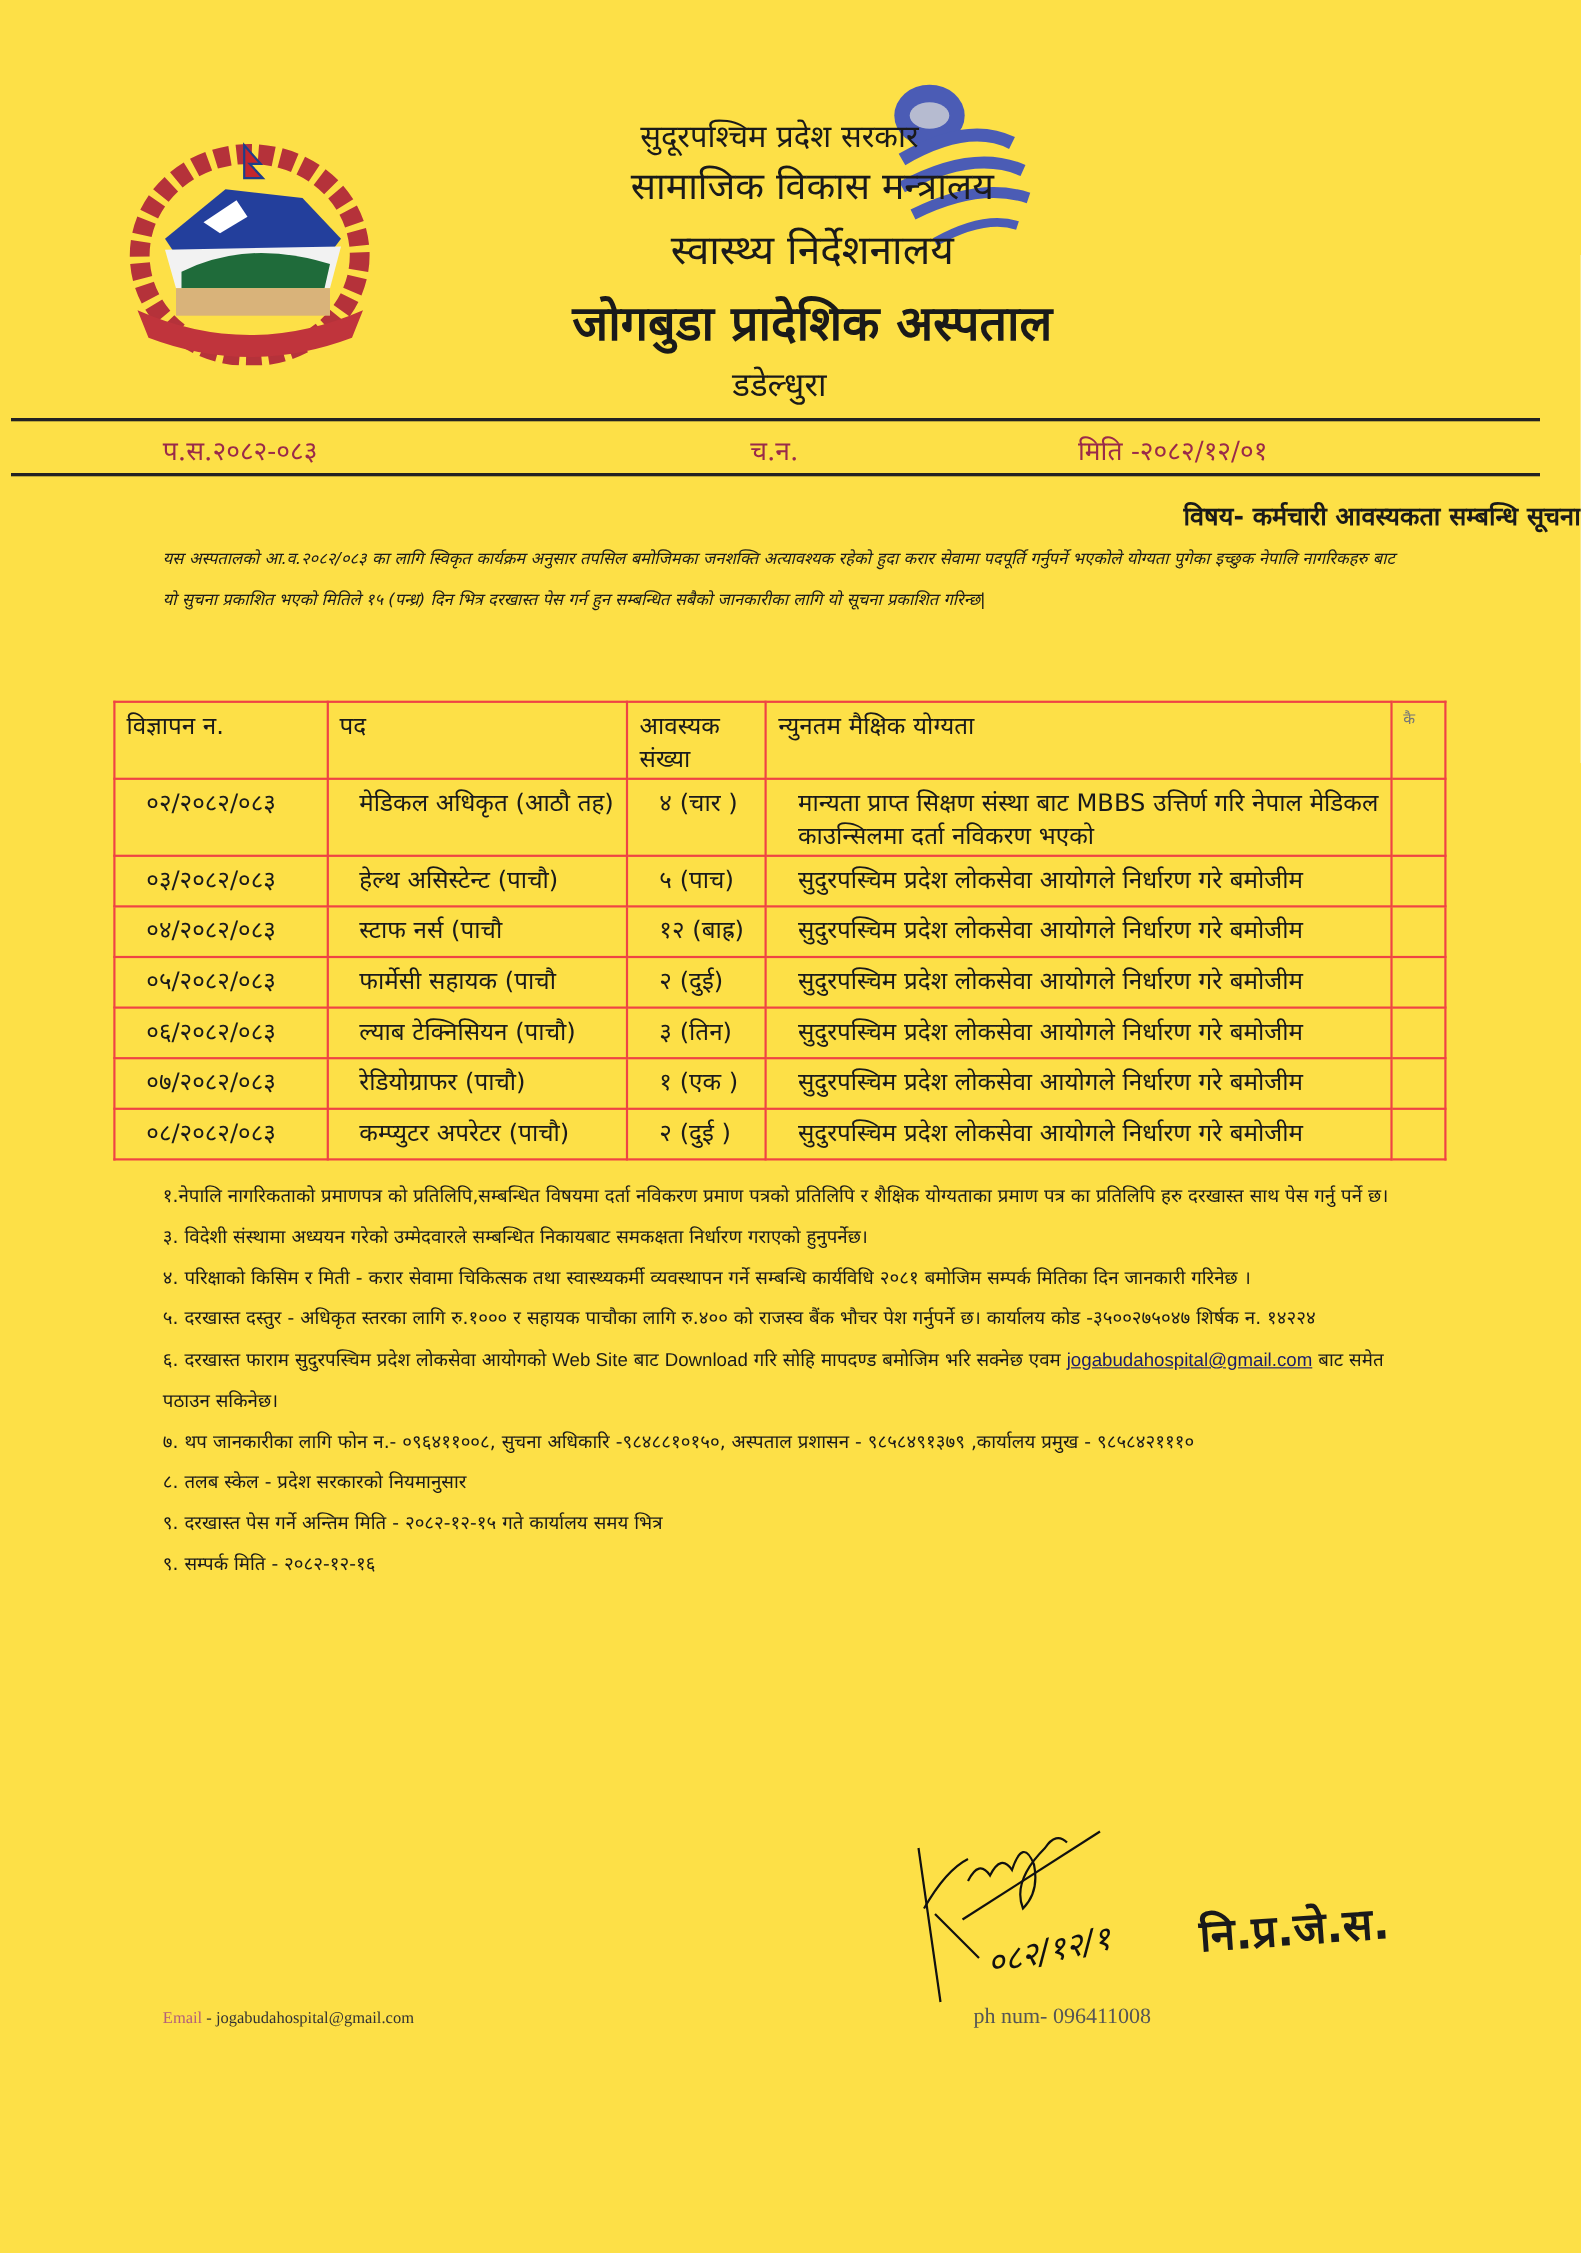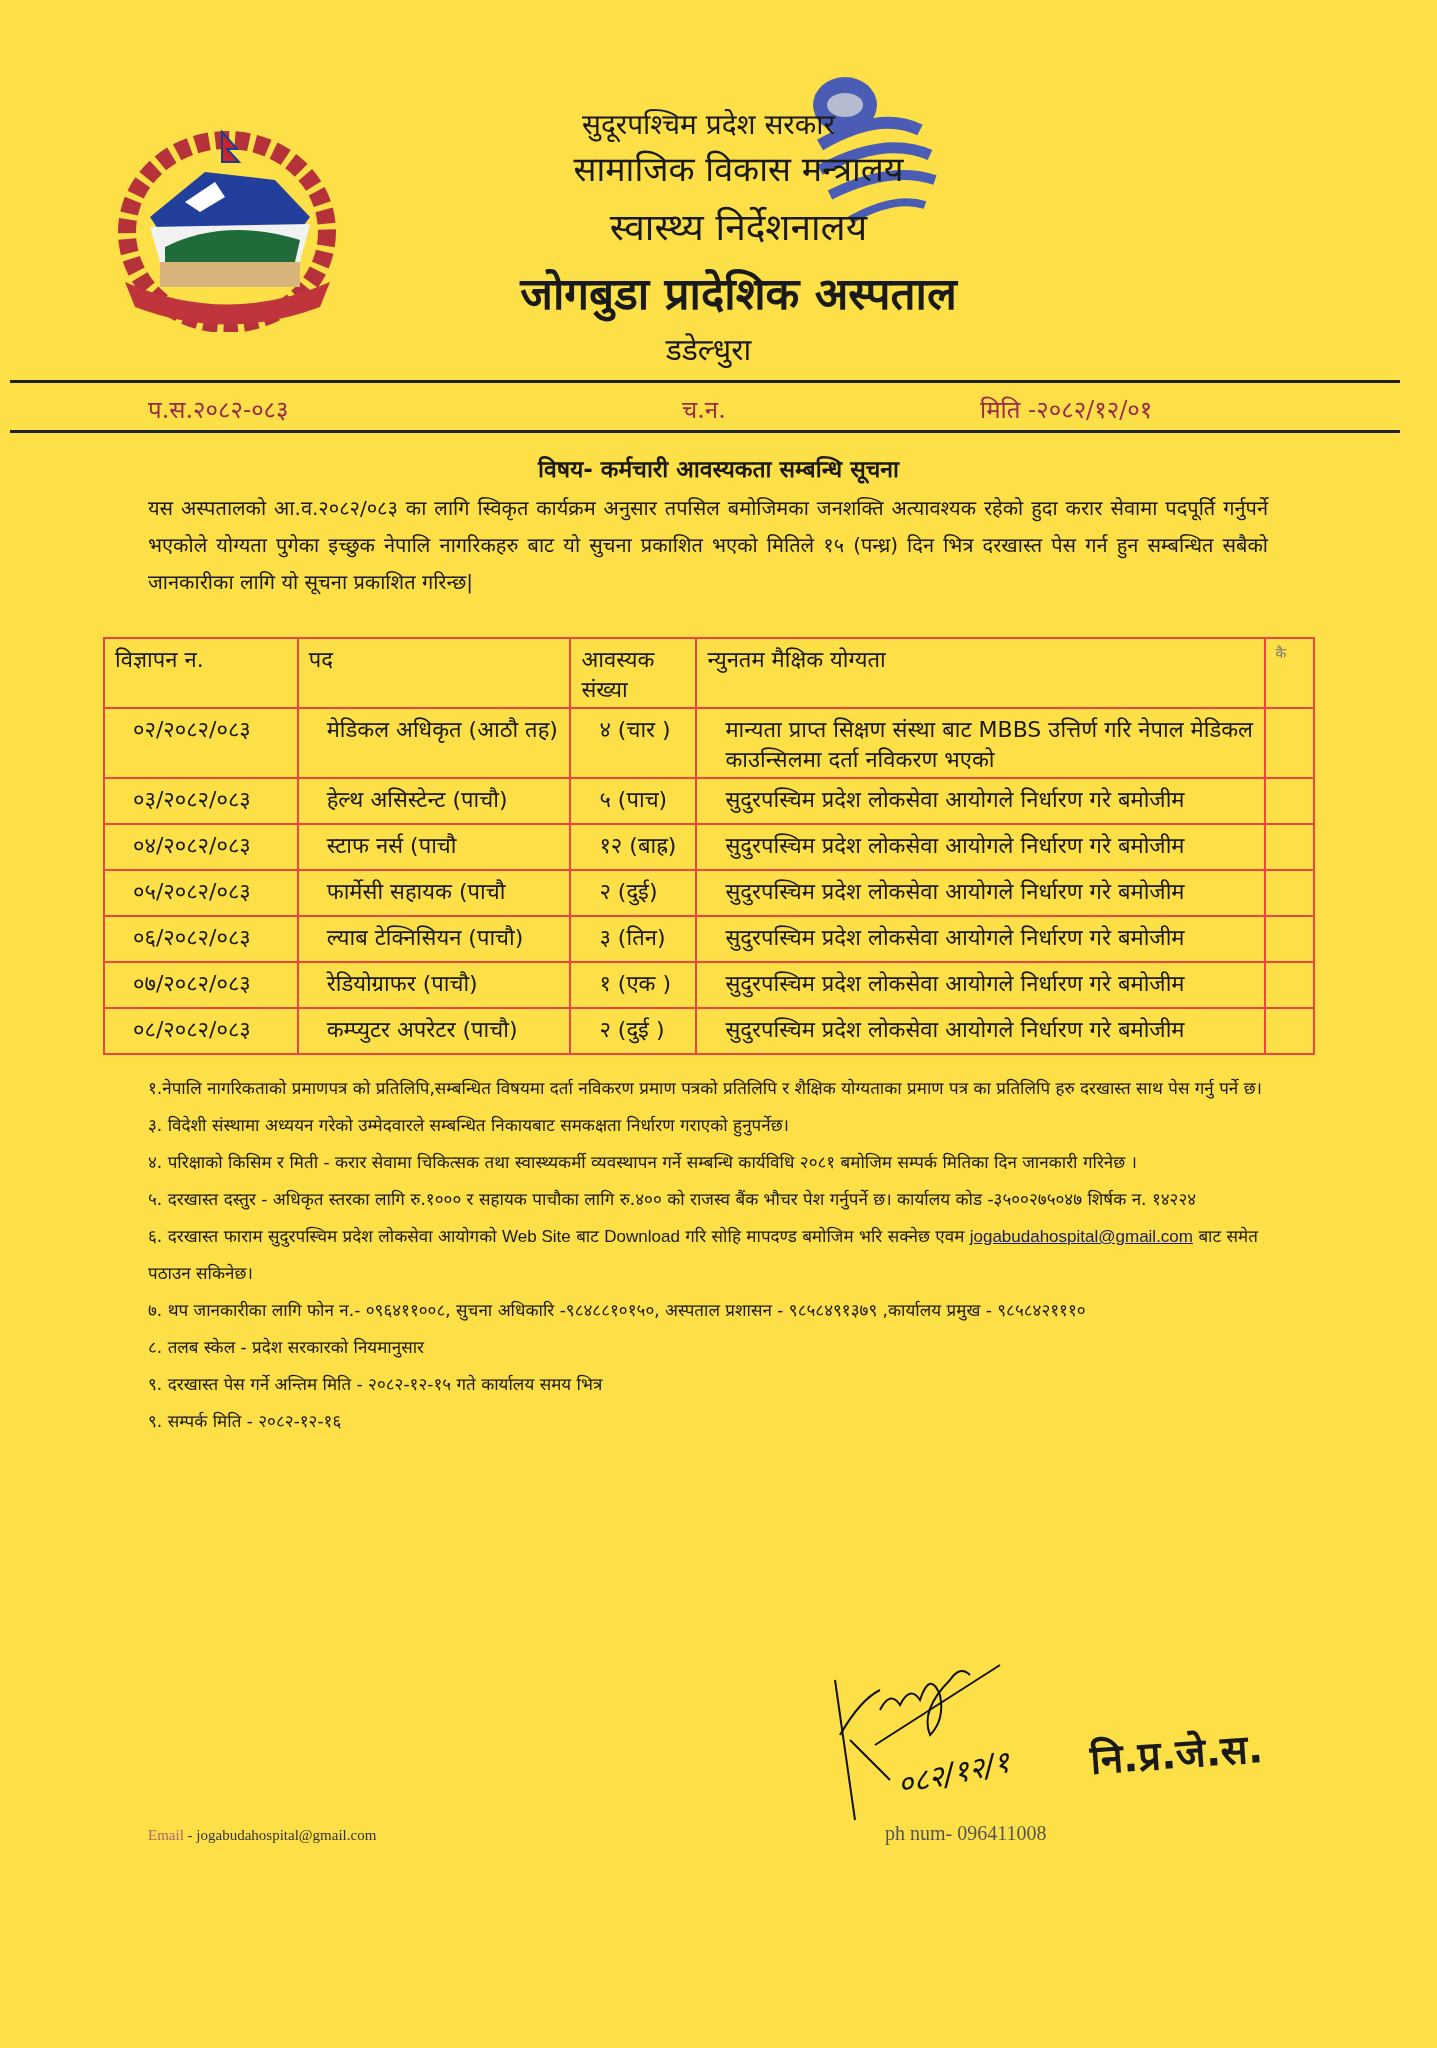--- a/index.html
+++ b/index.html
@@ -11,22 +11,22 @@
   .emblem { position: absolute; left: 105px; top: 122px; width: 245px; height: 210px; }
   .stamp { position: absolute; left: 790px; top: 70px; width: 160px; height: 170px; opacity: 0.85; }
   .hdr { position: absolute; left: 0; width: 1437px; text-align: center; font-family: "DejaVu Serif", serif; color: #1a1a1a; }
   .hdr.l1 { top: 104px; font-size: 28px; left: -10px; }
   .hdr.l2 { top: 145px; font-size: 34px; left: 20px; }
   .hdr.l3 { top: 200px; font-size: 37px; left: 20px; }
   .hdr.l4 { top: 262px; font-size: 44px; font-weight: bold; left: 20px; }
   .hdr.l5 { top: 328px; font-size: 30px; left: -10px; }
   .rule { position: absolute; left: 10px; width: 1390px; height: 3px; background: #222; }
   .ref { position: absolute; top: 392px; font-size: 24px; color: #9a2a4a; font-family: "DejaVu Serif", serif; }
-  .subject { position: absolute; top: 452px; left: 0; width: 1437px; text-align: center; font-size: 23px; font-weight: bold; }
-  .para { position: absolute; left: 148px; top: 490px; width: 1120px; font-size: 20px; line-height: 37px; text-align: justify; }
+  .subject { position: absolute; top: 452px; left: 0; width: 1437px; text-align: right; font-size: 23px; font-weight: bold; }
+  .para { position: absolute; left: 148px; top: 490px; width: 1120px; font-size: 15px; line-height: 37px; text-align: justify; font-style: italic; }
   table.posts { position: absolute; left: 103px; top: 637px; width: 1212px; border-collapse: collapse; font-size: 22px; }
   table.posts td, table.posts th { border: 2px solid #ef4444; padding: 4px 10px; vertical-align: top; text-align: left; font-weight: normal; }
   table.posts th { height: 60px; }
   table.posts td { height: 36px; padding-left: 28px; }
   .notes { position: absolute; left: 148px; top: 1070px; width: 1150px; font-size: 17px; line-height: 37px; }
   .notes p { margin: 0; }
   .link { color: #1a1a6a; text-decoration: underline; font-family: Liberation Sans, sans-serif; }
   .latin { font-family: "Liberation Sans", sans-serif; }
   .sig { position: absolute; left: 820px; top: 1640px; width: 220px; height: 190px; }
   .seal-text { position: absolute; left: 1090px; top: 1725px; font-size: 40px; font-weight: bold; transform: rotate(-4deg); }

